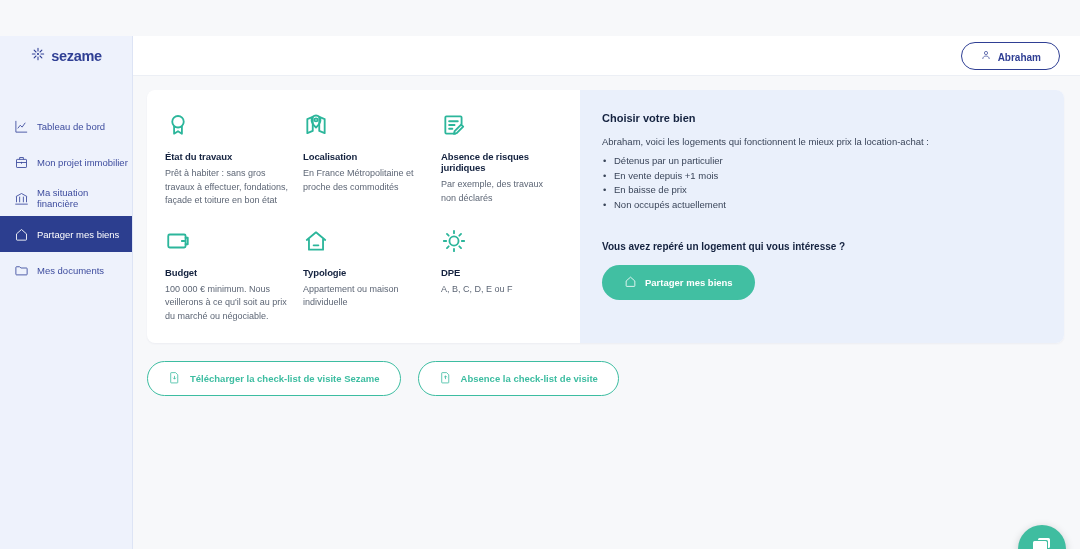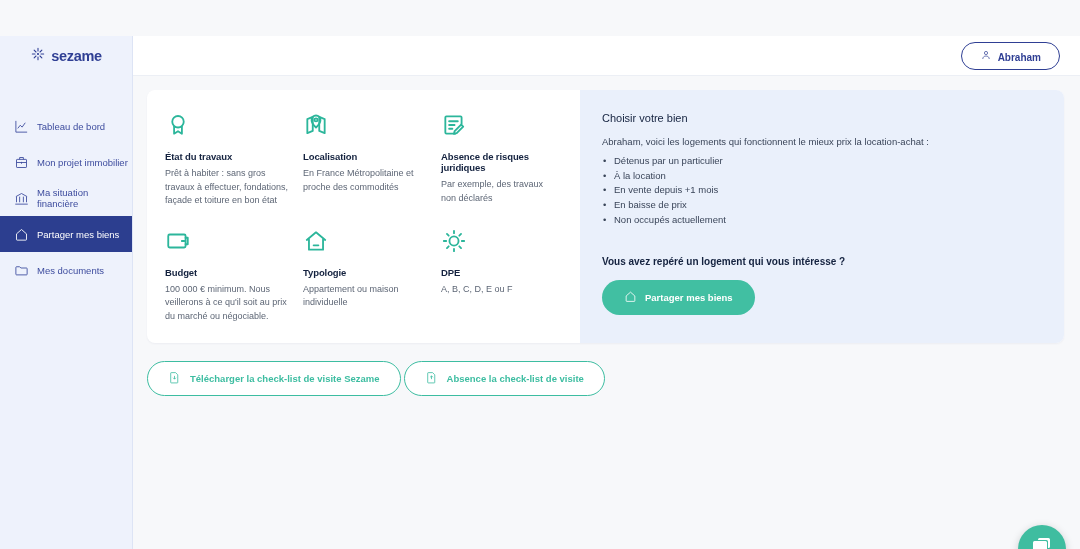--- a/index.html
+++ b/index.html
@@ -84,21 +84,21 @@
   .feat-title {
     font-size: 9.5px; font-weight: bold; color: #14223f;
     margin-bottom: 5px; letter-spacing: -0.1px;
   }
   .feat-desc { font-size: 9px; color: #5d6675; line-height: 1.5; }
 
   .card-right {
     width: 484px; background: #eaf0fb;
     padding: 22px 22px 20px 22px;
   }
-  .cr-title { font-size: 11px; font-weight: normal; color: #14223f; margin-bottom: 12px; }
+  .cr-title { font-size: 11px; font-weight: bold; color: #14223f; margin-bottom: 12px; }
   .cr-lead { font-size: 9.5px; color: #3a4559; margin-bottom: 7px; }
   .cr-list { list-style: none; }
   .cr-list li {
     font-size: 9.5px; color: #3a4559; line-height: 1.55;
     padding-left: 12px; position: relative;
   }
   .cr-list li::before {
     content: "•"; position: absolute; left: 1px; color: #3a4559;
   }
   .cr-sub {
@@ -109,21 +109,21 @@
     display: inline-flex; align-items: center; gap: 8px;
     background: #41bfa2; color: #ffffff;
     border: none; border-radius: 22px;
     padding: 10px 22px; font-size: 9.5px; font-weight: 600;
     font-family: "Liberation Sans", sans-serif; cursor: pointer;
   }
   .btn-green svg { width: 13px; height: 13px; stroke: #ffffff; fill: none; stroke-width: 1.5; }
 
   .checklist { margin-top: 18px; }
   .cl-title { font-size: 10.5px; font-weight: bold; color: #14223f; margin-bottom: 11px; }
-  .cl-buttons { display: flex; gap: 3px; }
+  .cl-buttons { display: flex; gap: 17px; }
   .btn-outline {
     display: inline-flex; align-items: center; gap: 9px;
     background: #ffffff; color: #3dbda1;
     border: 1px solid #3dbda1; border-radius: 22px;
     padding: 9px 20px; font-size: 9.5px; font-weight: 600;
     font-family: "Liberation Sans", sans-serif; cursor: pointer;
   }
   .btn-outline svg { width: 13px; height: 13px; stroke: #3dbda1; fill: none; stroke-width: 1.5; }
 
   .chat-bubble {
@@ -301,21 +301,20 @@
             </div>
 
           </div>
         </div>
 
         <div class="card-right">
           <div class="cr-title">Choisir votre bien</div>
           <div class="cr-lead">Abraham, voici les logements qui fonctionnent le mieux prix la location-achat :</div>
           <ul class="cr-list">
             <li>Détenus par un particulier</li>
-            <li>À la location</li>
             <li>En vente depuis +1 mois</li>
             <li>En baisse de prix</li>
             <li>Non occupés actuellement</li>
           </ul>
           <div class="cr-sub">Vous avez repéré un logement qui vous intéresse ?</div>
           <button class="btn-green">
             <span>
               <svg viewBox="0 0 24 24">
                   <path d="M4 11l8-7 8 7v9a1 1 0 01-1 1H5a1 1 0 01-1-1z"></path>
                 </svg>

